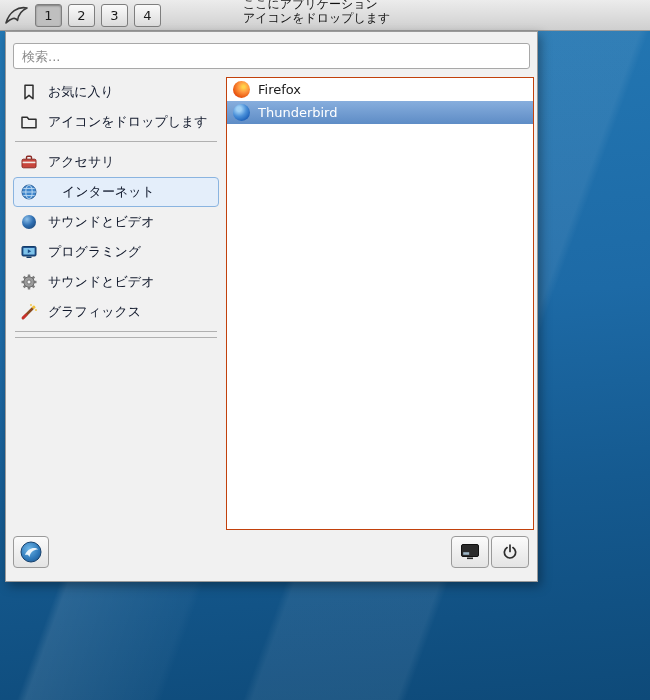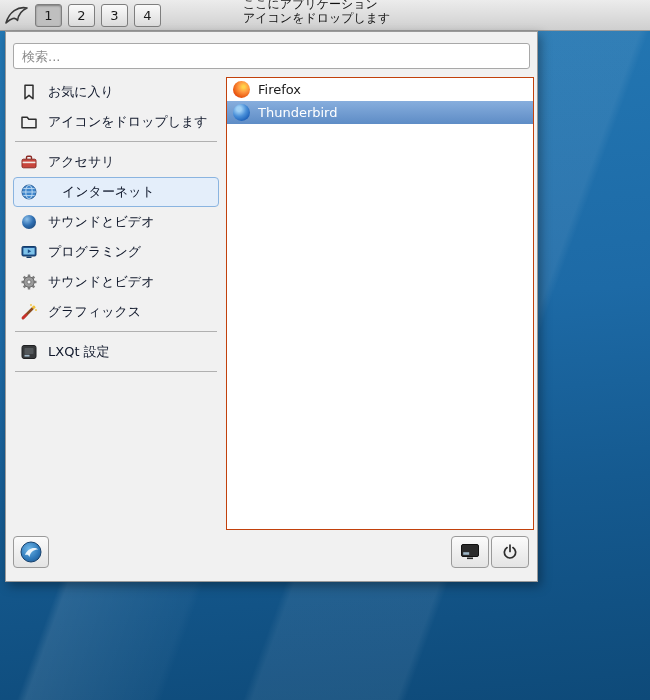--- a/index.html
+++ b/index.html
@@ -193,30 +193,20 @@
                 <circle cx="16" cy="7" r="0.9"></circle>
                 <circle cx="11" cy="2" r="0.9"></circle>
               </g>
           </svg>
         </span>
         <span class="cat-label">グラフィックス</span>
       </div>
 
       <div class="divider"></div>
 
-      <div class="cat">
-        <span class="icon">
-          <svg viewBox="0 0 18 18">
-            <rect x="2" y="2.5" width="14" height="13" rx="2" fill="#37393b" stroke="#1f2022"></rect>
-            <rect x="4.5" y="5" width="9" height="6" rx="0.8" fill="#53575a"></rect>
-            <rect x="4.5" y="11.8" width="5" height="1.8" fill="#9fb6c6"></rect>
-          </svg>
-        </span>
-        <span class="cat-label">LXQt 設定</span>
-      </div>
 
 
       <div class="divider"></div>
 
 
     </div>
 
     <div class="apps">
       <div class="app-row">
         <span class="app-icon firefox"></span>

